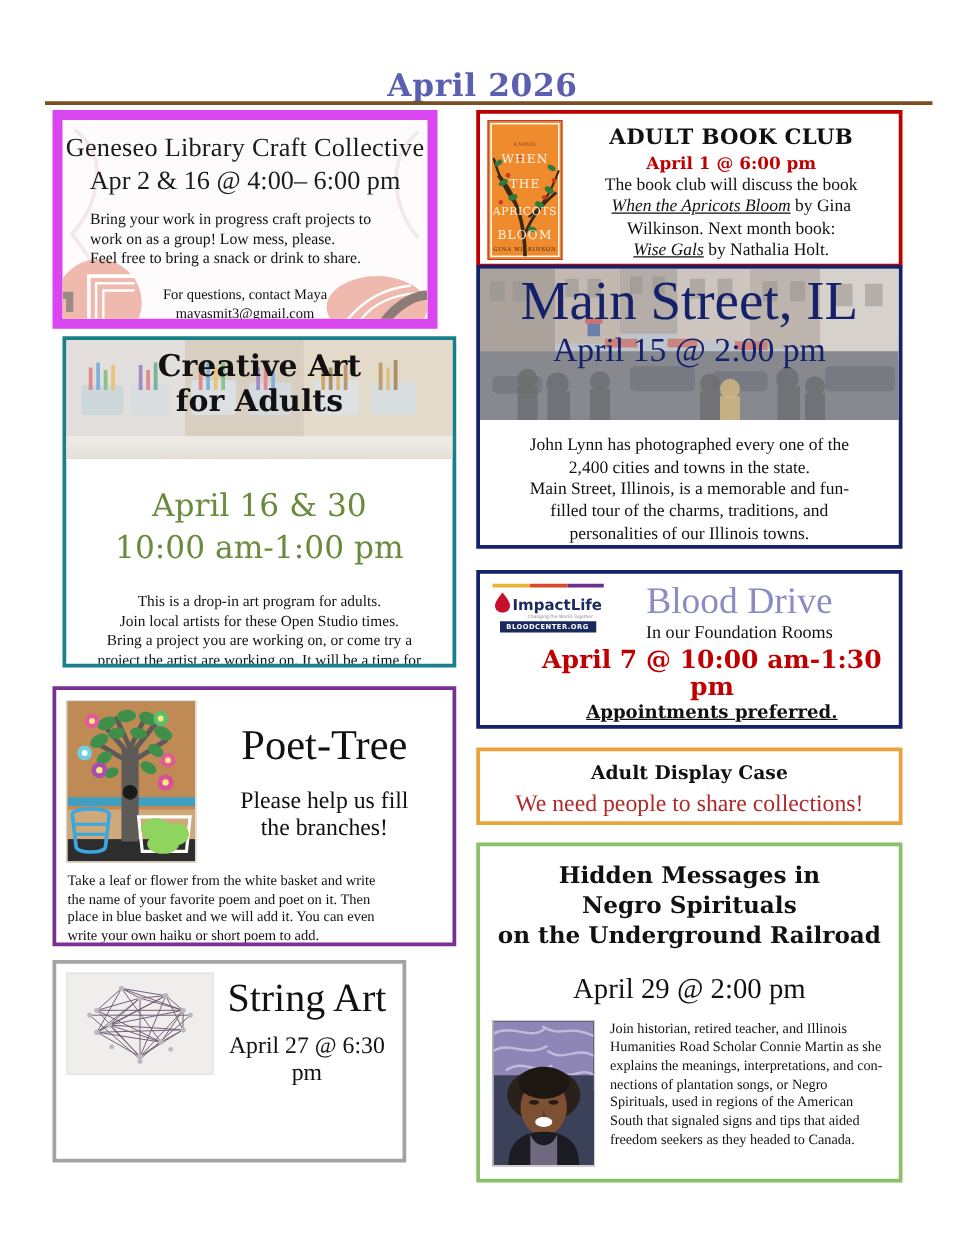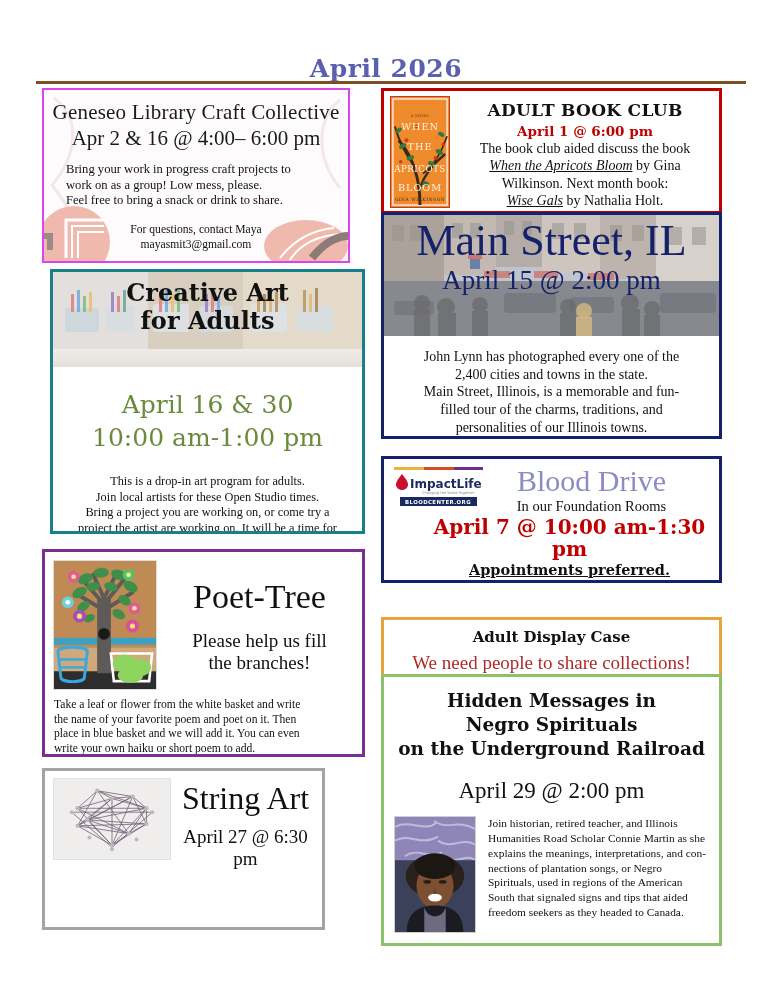--- a/index.html
+++ b/index.html
@@ -26,21 +26,21 @@
     background:#7a4f21;
   }
 
   
   .panel { position:absolute; background:#ffffff; overflow:hidden; }
 
   
   
   #craft {
     left:42px; top:88px; width:308px; height:175px;
-    border:2px solid #d946ef;
+    border:8px solid #d946ef;
     background:#fdfbfc;
   }
   #craft .deco { position:absolute; inset:0; pointer-events:none; }
   #craft .title {
     position:relative; text-align:center; font-size:21px; margin-top:10px;
     color:#1b1b1b; letter-spacing:.2px;
   }
   #craft .sub {
     position:relative; text-align:center; font-size:21px; margin-top:1px;
     color:#1b1b1b;
@@ -192,21 +192,20 @@
     text-align:center; font-family:"DejaVu Serif", serif; font-weight:bold;
     font-size:14.5px; color:#111; margin-top:1px;
   }
   #blood .l1 u, #blood .l2 u { }
   #blood .note { text-align:center; font-size:14.5px; color:#111; margin-top:1px; }
 
   
   #display {
     left:381px; top:598px; width:341px; height:62px;
     border:3px solid #e8a33d;
-    margin-top:19px;
   }
   #display .title {
     text-align:center; font-family:"DejaVu Serif", serif; font-weight:bold;
     font-size:15px; color:#111; margin-top:8px;
   }
   #display .msg {
     text-align:center; font-size:19px; color:#b02a2a; margin-top:6px;
   }
 
   
@@ -296,21 +295,21 @@
           <text x="30" y="54" text-anchor="middle" font-family="DejaVu Serif, serif" font-size="10" fill="#fdf2e3" letter-spacing="1">THE</text>
           <text x="30" y="76" text-anchor="middle" font-family="DejaVu Serif, serif" font-size="9" fill="#fdf2e3" letter-spacing="0.5">APRICOTS</text>
           <text x="30" y="96" text-anchor="middle" font-family="DejaVu Serif, serif" font-size="10" fill="#fdf2e3" letter-spacing="1">BLOOM</text>
           <text x="30" y="106" text-anchor="middle" font-family="DejaVu Serif, serif" font-size="4.6" fill="#3a2a18" letter-spacing="0.6">GINA WILKINSON</text>
         </svg>
       </div>
       <div class="txt">
         <div class="title">ADULT BOOK CLUB</div>
         <div class="when">April 1 @ 6:00 pm</div>
         <div class="body">
-          <div>The book club aided discuss the book</div>
+          <div>The book club will discuss the book</div>
           <div><i>When the Apricots Bloom</i><span> by Gina</span></div>
           <div>Wilkinson.  Next month book:</div>
           <div><i>Wise Gals</i><span> by Nathalia Holt.</span></div>
         </div>
       </div>
     </div>
   </div>
 
   <div class="panel" id="mainst">
     <div class="hero">

